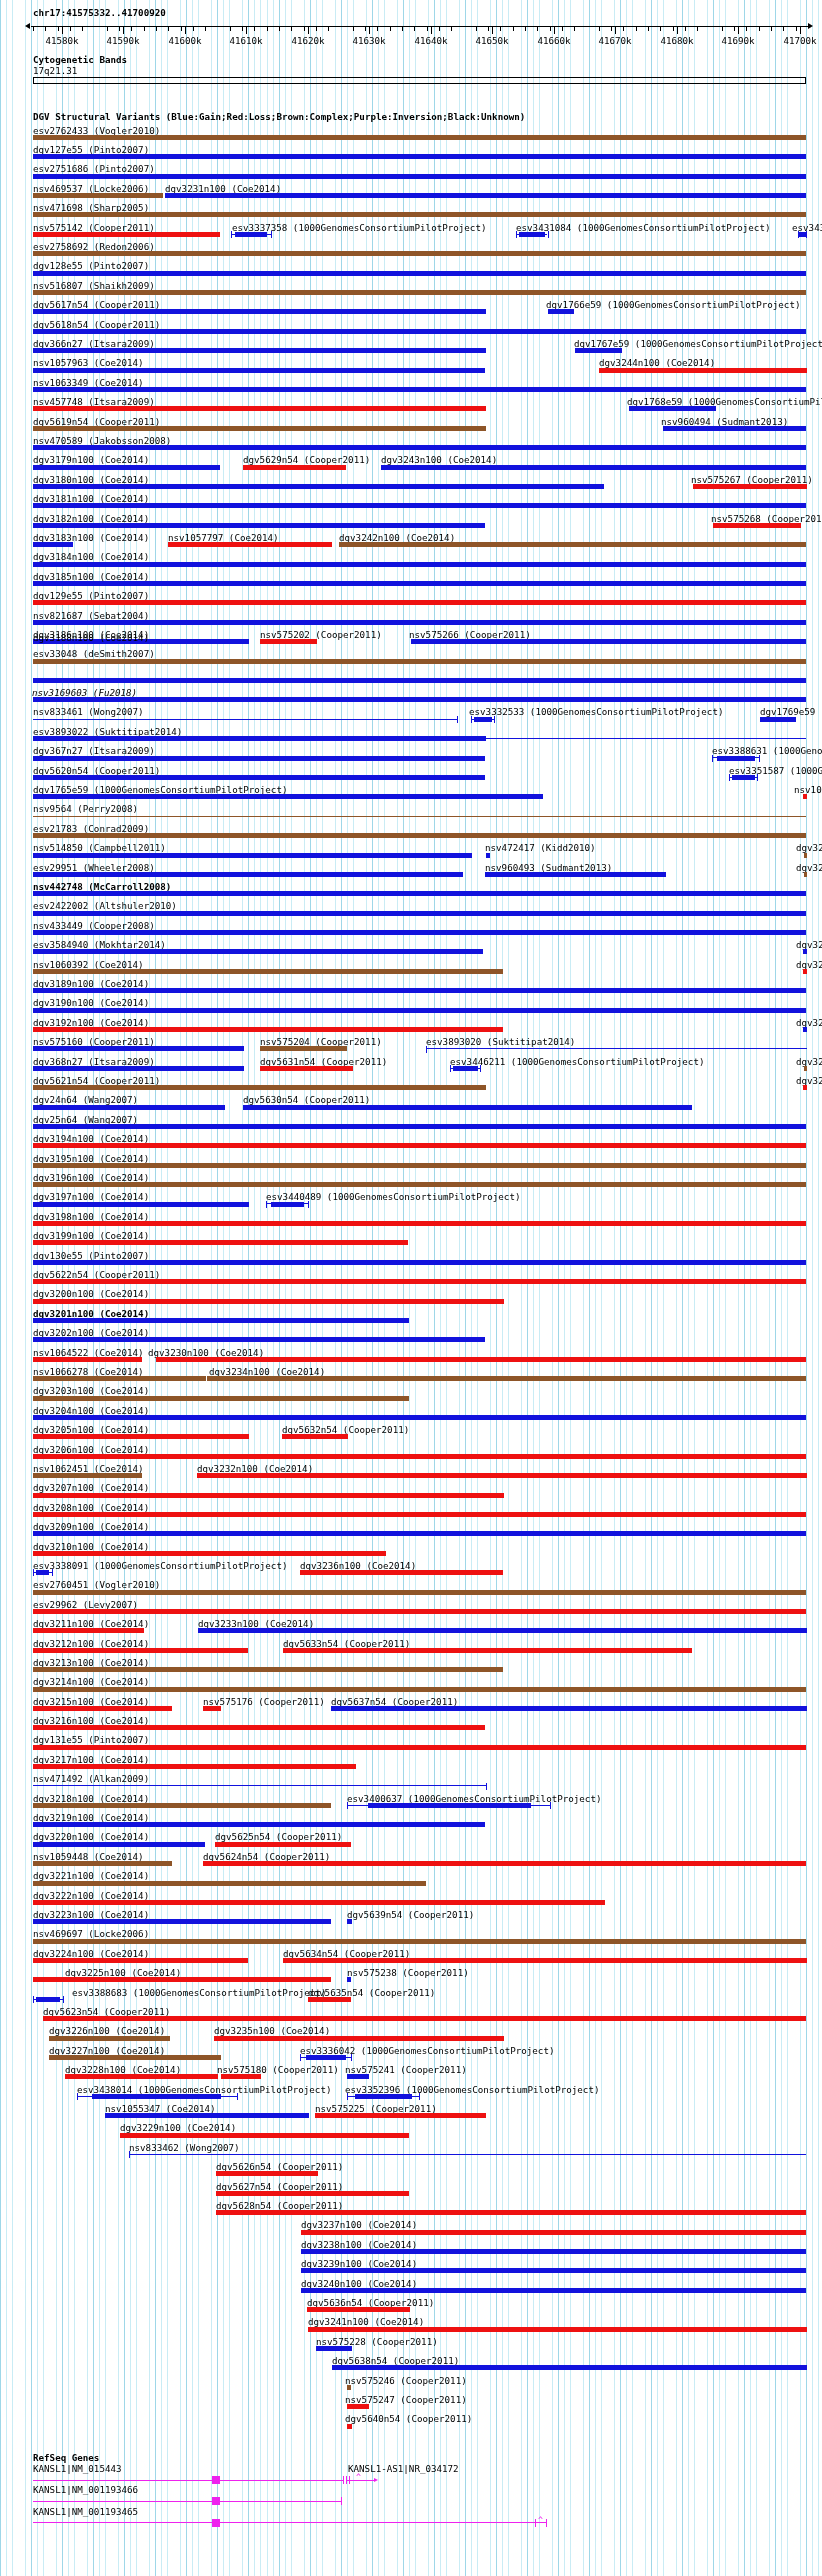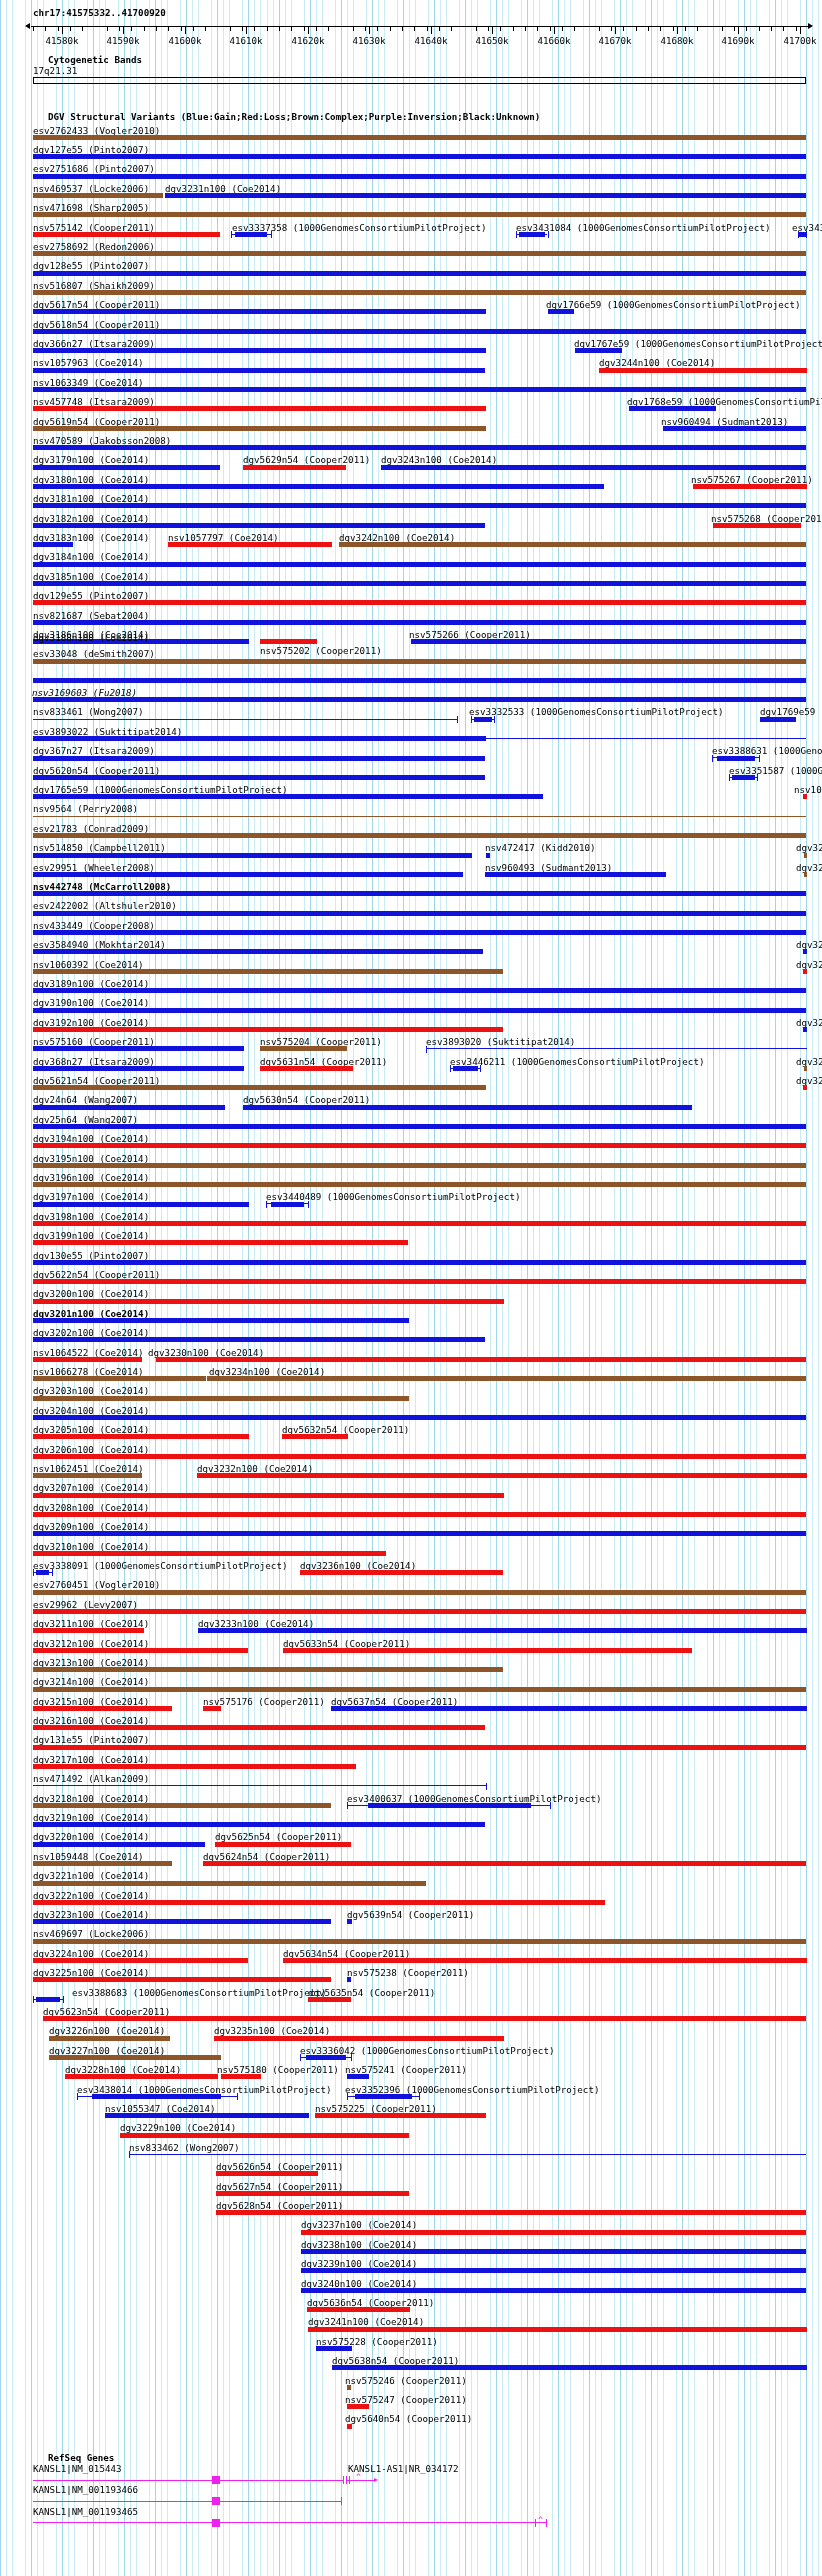--- a/index.html
+++ b/index.html
@@ -2,21 +2,21 @@
 <html style="font-size:14.8px"><head>
 <meta charset="utf-8">
 <style>
   html,body{margin:0;padding:0;background:#fff;}
   #screen{position:relative;width:822px;height:2576px;background:#ffffff;overflow:hidden;
           font-family:"DejaVu Sans Mono","Liberation Mono",monospace;color:#000;}
   .grid{position:absolute;top:0;left:0;right:0;bottom:0;pointer-events:none;}
   .grid.minor{background:repeating-linear-gradient(to right,#c9ecf5 0 0.9px,transparent 0.9px 6.2px);}
   .grid.major{background:repeating-linear-gradient(to right,#9ed7e8 0 0.9px,transparent 0.9px 31px);}
   .txt{position:absolute;font-size:9.2px;line-height:10.2px;white-space:nowrap;}
-  .track-title{position:absolute;left:33px;font-size:9.2px;font-weight:bold;line-height:11px;white-space:nowrap;margin-left:15px;}
+  .track-title{position:absolute;left:33px;font-size:9.2px;font-weight:bold;line-height:11px;white-space:nowrap;}
   .region{position:absolute;left:33px;top:7.4px;font-size:9.2px;font-weight:bold;line-height:11px;}
   .ruler-line{position:absolute;left:31px;top:26px;width:777px;height:0.9px;background:#000;}
   .arrow{position:absolute;width:0;height:0;border-top:3.7px solid transparent;border-bottom:3.7px solid transparent;top:23px;}
   .arrow.left{left:25px;border-right:5.5px solid #000;}
   .arrow.right{left:808px;border-left:5.5px solid #000;}
   .minor-ticks{position:absolute;left:33px;top:27px;width:774px;height:3.7px;
     background:repeating-linear-gradient(to right,#000 0 0.9px,transparent 0.9px 12.3px);}
   .major-tick{position:absolute;top:27px;width:0.9px;height:6.5px;background:#000;}
   .tick-label{position:absolute;top:35px;font-size:9.2px;transform:translateX(-50%);white-space:nowrap;}
   .cytoband-box{position:absolute;left:33px;top:77px;width:773px;height:6.5px;border:0.9px solid #000;box-sizing:border-box;}
@@ -163,21 +163,21 @@
       <div class="txt" style="left: 33px; top: 552px;">dgv3184n100 (Coe2014)</div>
       <div class="bar" style="left: 33px; top: 562px; width: 773px; background: rgb(18, 18, 221);"></div>
       <div class="txt" style="left: 33px; top: 572px;">dgv3185n100 (Coe2014)</div>
       <div class="bar" style="left: 33px; top: 581px; width: 773px; background: rgb(18, 18, 221);"></div>
       <div class="txt" style="left: 33px; top: 591px;">dgv129e55 (Pinto2007)</div>
       <div class="bar" style="left: 33px; top: 600px; width: 773px; background: rgb(238, 17, 17);"></div>
       <div class="txt" style="left: 33px; top: 611px;">nsv821687 (Sebat2004)</div>
       <div class="bar" style="left: 33px; top: 620px; width: 773px; background: rgb(18, 18, 221);"></div>
       <div class="txt" style="left: 33px; top: 630px;">dgv3186n100 (Coe2014)</div>
       <div class="bar" style="left: 33px; top: 639px; width: 216px; background: rgb(18, 18, 221);"></div>
-      <div class="txt" style="left: 260px; top: 630px; margin-top: 16px;">nsv575202 (Cooper2011)</div>
+      <div class="txt" style="left: 260px; top: 630px;">nsv575202 (Cooper2011)</div>
       <div class="bar" style="left: 260px; top: 639px; width: 57px; background: rgb(238, 17, 17);"></div>
       <div class="txt" style="left: 409px; top: 630px;">nsv575266 (Cooper2011)</div>
       <div class="bar" style="left: 411px; top: 639px; width: 395px; background: rgb(18, 18, 221);"></div>
       <div class="txt" style="left: 33px; top: 649px;">esv33048 (deSmith2007)</div>
       <div class="bar" style="left: 33px; top: 659px; width: 773px; background: rgb(142, 85, 40);"></div>
       <div class="txt" style="left: 33px; top: 633px;">dgv3188n100 (Coe2014)</div>
       <div class="bar" style="left: 33px; top: 678px; width: 773px; background: rgb(18, 18, 221);"></div>
       <div class="txt" style="left: 32px; top: 688px; font-style: italic;">nsv3169603 (Fu2018)</div>
       <div class="bar" style="left: 33px; top: 697px; width: 773px; background: rgb(18, 18, 221);"></div>
       <div class="txt" style="left: 33px; top: 707px;">nsv833461 (Wong2007)</div>
@@ -396,21 +396,21 @@
       <div class="txt" style="left: 33px; top: 1910px;">dgv3223n100 (Coe2014)</div>
       <div class="bar" style="left: 33px; top: 1919px; width: 298px; background: rgb(18, 18, 221);"></div>
       <div class="txt" style="left: 347px; top: 1910px;">dgv5639n54 (Cooper2011)</div>
       <div class="bar" style="left: 347px; top: 1919px; width: 4.6px; background: rgb(18, 18, 221);"></div>
       <div class="txt" style="left: 33px; top: 1929px;">nsv469697 (Locke2006)</div>
       <div class="bar" style="left: 33px; top: 1939px; width: 773px; background: rgb(142, 85, 40);"></div>
       <div class="txt" style="left: 33px; top: 1949px;">dgv3224n100 (Coe2014)</div>
       <div class="bar" style="left: 33px; top: 1958px; width: 215px; background: rgb(238, 17, 17);"></div>
       <div class="txt" style="left: 283px; top: 1949px;">dgv5634n54 (Cooper2011)</div>
       <div class="bar" style="left: 283px; top: 1958px; width: 524px; background: rgb(238, 17, 17);"></div>
-      <div class="txt" style="left: 33px; top: 1968px;">dgv3225n100 (Coe2014)</div>
+      <div class="txt" style="left: 33px; top: 1968px; padding-left: 32px;">dgv3225n100 (Coe2014)</div>
       <div class="bar" style="left: 33px; top: 1977px; width: 298px; background: rgb(238, 17, 17);"></div>
       <div class="txt" style="left: 347px; top: 1968px;">nsv575238 (Cooper2011)</div>
       <div class="bar" style="left: 347px; top: 1977px; width: 3.7px; background: rgb(18, 18, 221);"></div>
       <div class="txt" style="left: 33px; top: 1988px; margin-left: 39px;">esv3388683 (1000GenomesConsortiumPilotProject)</div>
       <div class="thinline" style="left: 33px; top: 1999px; width: 29.6px; background: rgb(18, 18, 221);"></div>
       <div class="vtick" style="left: 33px; top: 1996px; background: rgb(18, 18, 221);"></div>
       <div class="vtick" style="left: 63px; top: 1996px; background: rgb(18, 18, 221);"></div>
       <div class="bar" style="left: 36px; top: 1997px; width: 24px; background: rgb(18, 18, 221);"></div>
       <div class="txt" style="left: 308px; top: 1988px;">dgv5635n54 (Cooper2011)</div>
       <div class="bar" style="left: 308px; top: 1997px; width: 43px; background: rgb(238, 17, 17);"></div>

